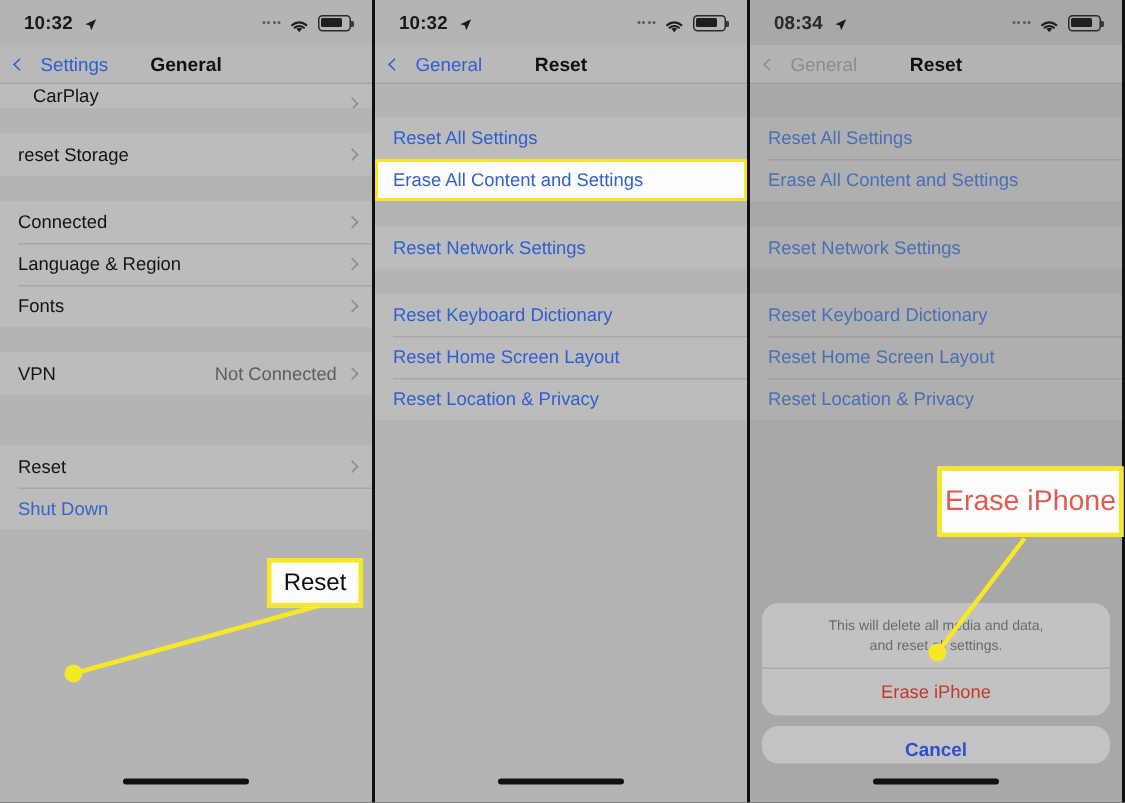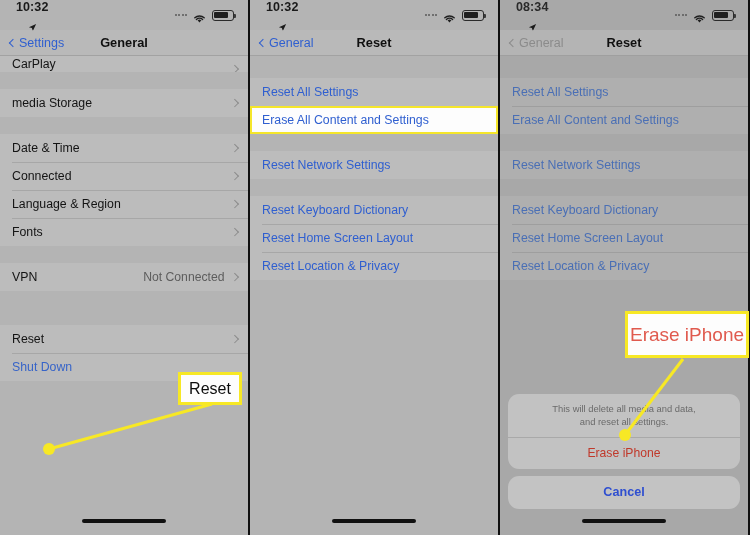--- a/index.html
+++ b/index.html
@@ -35,21 +35,20 @@
     padding: 0 14px 0 16px;
   }
   .sb-time {
     font-size: 12.5px;
     font-weight: 700;
     color: #1a1a1a;
     letter-spacing: .1px;
     display: flex;
     align-items: center;
     gap: 8px;
-    flex-direction: column;
   }
   .dim .sb-time { color: #2a2a2a; }
   .loc-arrow {
     display: inline-block;
     width: 9px; height: 9px;
     position: relative;
     top: -1px;
   }
   .sb-right {
     display: flex;
@@ -93,21 +92,21 @@
     height: 26px;
     display: flex;
     align-items: center;
     padding: 0 10px;
     background: rgba(190,190,190,.55);
     border-bottom: 1px solid rgba(120,120,120,.35);
   }
   .nav-back {
     display: flex;
     align-items: center;
-    gap: 2px;
+    gap: 10px;
     color: #2f5fd0;
     font-size: 12.5px;
     z-index: 2;
   }
   .dim .nav-back { color: #8b8b8b; }
   .chev-l {
     display: inline-block;
     width: 6px; height: 6px;
     border-left: 1.8px solid currentColor;
     border-bottom: 1.8px solid currentColor;
@@ -161,20 +160,21 @@
   .row.blue { color: #2f5fd0; }
   .row.link-row { color: #3764c8; }
   .dim .row { color: #2e2e2e; }
   .dim .row.link-row { color: #4a6fb5; }
 
   .partial {
     height: 16px;
     overflow: hidden;
     align-items: flex-end;
     padding-bottom: 1px;
+    margin-left: 10px;
   }
 
   
   .row.hl {
     background: #fdfdfd;
     border: 2px solid #f5e62a;
     height: 28px;
     padding-left: 10px;
   }
   .row.hl::before { display: none; }
@@ -213,21 +213,21 @@
   .sheet-destructive {
     text-align: center;
     padding: 8px 0 9px;
     font-size: 12.2px;
     color: #c0392b;
   }
   .sheet-cancel {
     background: rgba(196,196,196,.95);
     border-radius: 11px;
     text-align: center;
-    padding: 9px 0 10px;
+    padding: 9px 0 2px;
     font-size: 12.6px;
     font-weight: 700;
     color: #2f4fd0;
   }
 
   
   .anno-svg {
     position: absolute;
     left: 0; top: 0;
     width: 750px; height: 535px;
@@ -303,31 +303,27 @@
     <div class="group">
       <div class="row partial">
         <span>CarPlay</span>
         <span class="chev-r"></span>
       </div>
     </div>
 
     <div class="list-gap"></div>
     <div class="group">
       <div class="row">
-        <span>media Storage</span>
+        <span>reset Storage</span>
         <span class="chev-r"></span>
       </div>
     </div>
 
     <div class="list-gap"></div>
     <div class="group">
-      <div class="row">
-        <span>Date &amp; Time</span>
-        <span class="chev-r"></span>
-      </div>
       <div class="row">
         <span>Connected</span>
         <span class="chev-r"></span>
       </div>
       <div class="row">
         <span>Language &amp; Region</span>
         <span class="chev-r"></span>
       </div>
       <div class="row">
         <span>Fonts</span>

